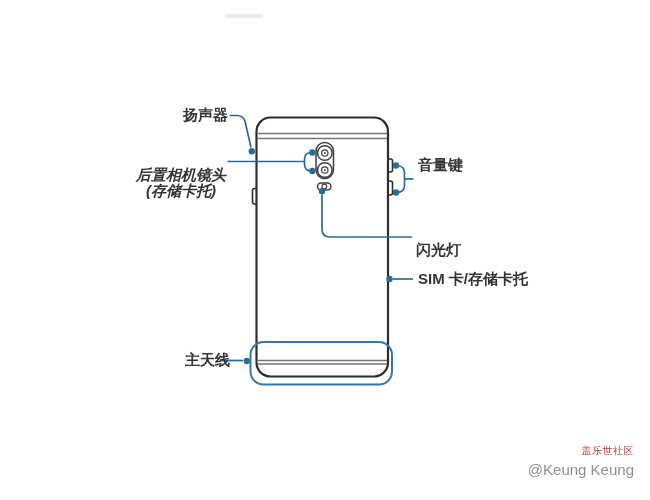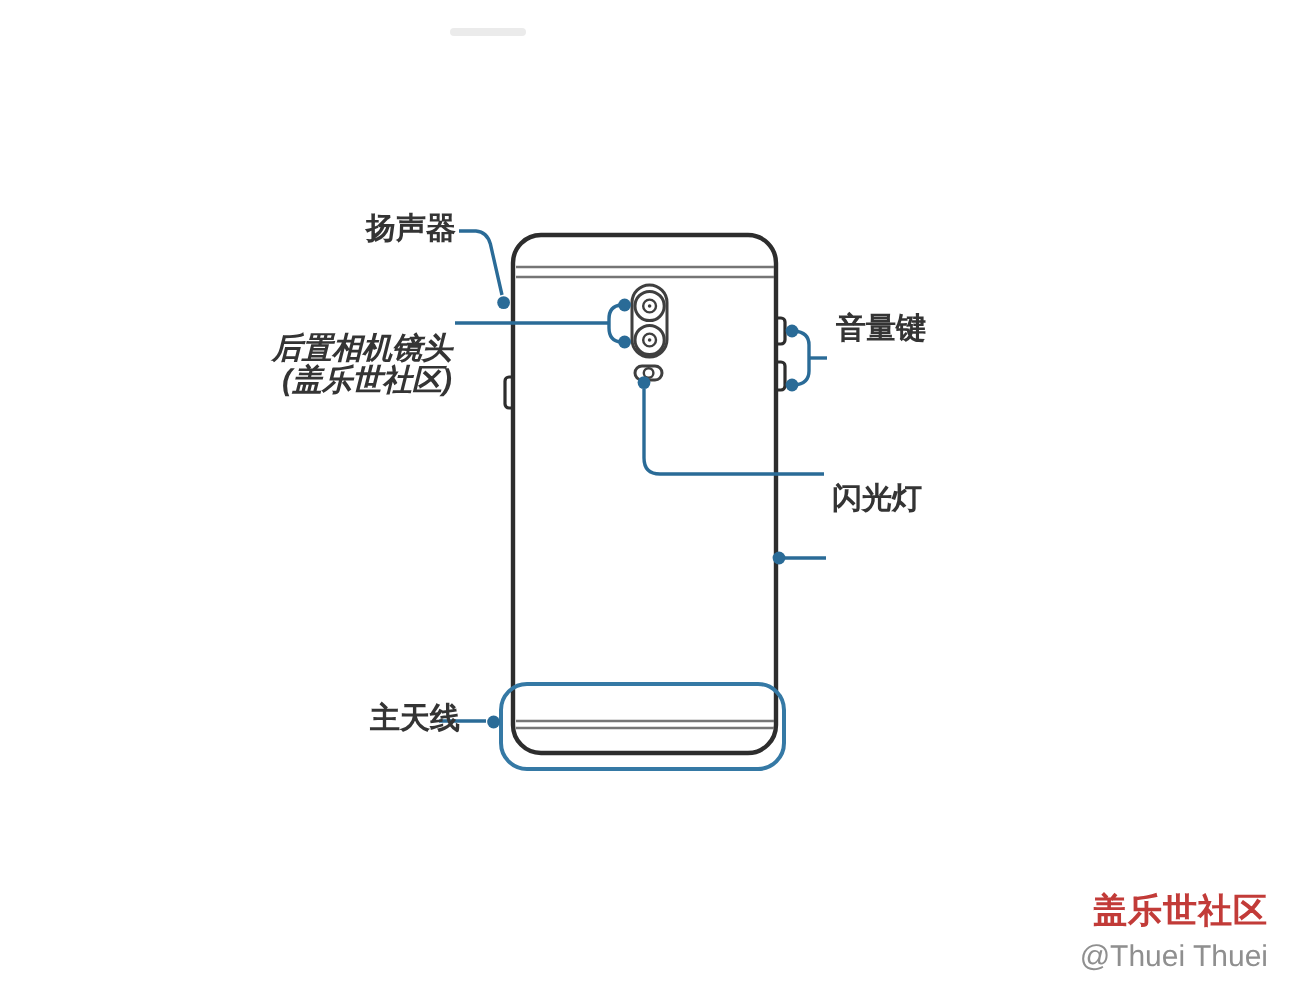--- a/index.html
+++ b/index.html
@@ -20,30 +20,30 @@
   .cam-dot      { fill:#3f3f3f; }
   .callout      { fill:none; stroke:var(--callout-blue,#2a6b97); stroke-width:1.7; }
   .dot          { fill:var(--callout-blue,#2a6b97); }
   .hl-box       { fill:none; stroke:var(--highlight-blue,#3579a5); stroke-width:2; }
 
   
   .lbl {
     position:absolute; font-size:15px; font-weight:600; line-height:16px;
     color:var(--label-text,#343434); white-space:nowrap;
   }
-  .lbl.right-aligned { text-align:right; }
+  .lbl.right-aligned { text-align:center; }
 
   .smudge {
     position:absolute; left:225px; top:14px; width:38px; height:4px;
     background:#ebebeb; border-radius:2px;
   }
 
   .watermark { position:absolute; right:16px; top:444px; text-align:right; }
   .wm-community {
-    font-size:17px; font-weight:700; letter-spacing:0.5px;
+    font-size:10px; font-weight:400; letter-spacing:0.5px;
     color:var(--watermark-red,#c23b38);
   }
   .wm-author {
     font-size:15px; font-weight:400; margin-top:3px;
     color:var(--watermark-gray,#8f8f8f);
   }
 </style>
 </head>
 <body>
 
@@ -116,28 +116,29 @@
     <g>
       <path class="callout" d="M219.5 360.5 H243"></path>
       <circle class="dot" cx="246.8" cy="361" r="3.2"></circle>
     </g>
   </svg>
 
   <div class="lbl right-aligned" style="right:422px; top:107px;">扬声器</div>
 
   <div class="lbl right-aligned" style="right:424px; top:167px;font-style:italic;">
     <div>后置相机镜头</div>
-    <div>(盖乐世社区)</div>
+    <div>(存储卡托)</div>
   </div>
 
   <div class="lbl" style="left:418px; top:157px;">音量键</div>
 
   <div class="lbl" style="left:416px; top:242px;">闪光灯</div>
 
+  <div class="lbl" style="left:418px; top:271px;">SIM 卡/存储卡托</div>
 
   <div class="lbl right-aligned" style="right:420px; top:352px;">主天线</div>
 
   <div class="watermark">
     <div class="wm-community">盖乐世社区</div>
-    <div class="wm-author">@Thuei Thuei</div>
+    <div class="wm-author">@Keung Keung</div>
   </div>
 
 </div>
 
 </body></html>

